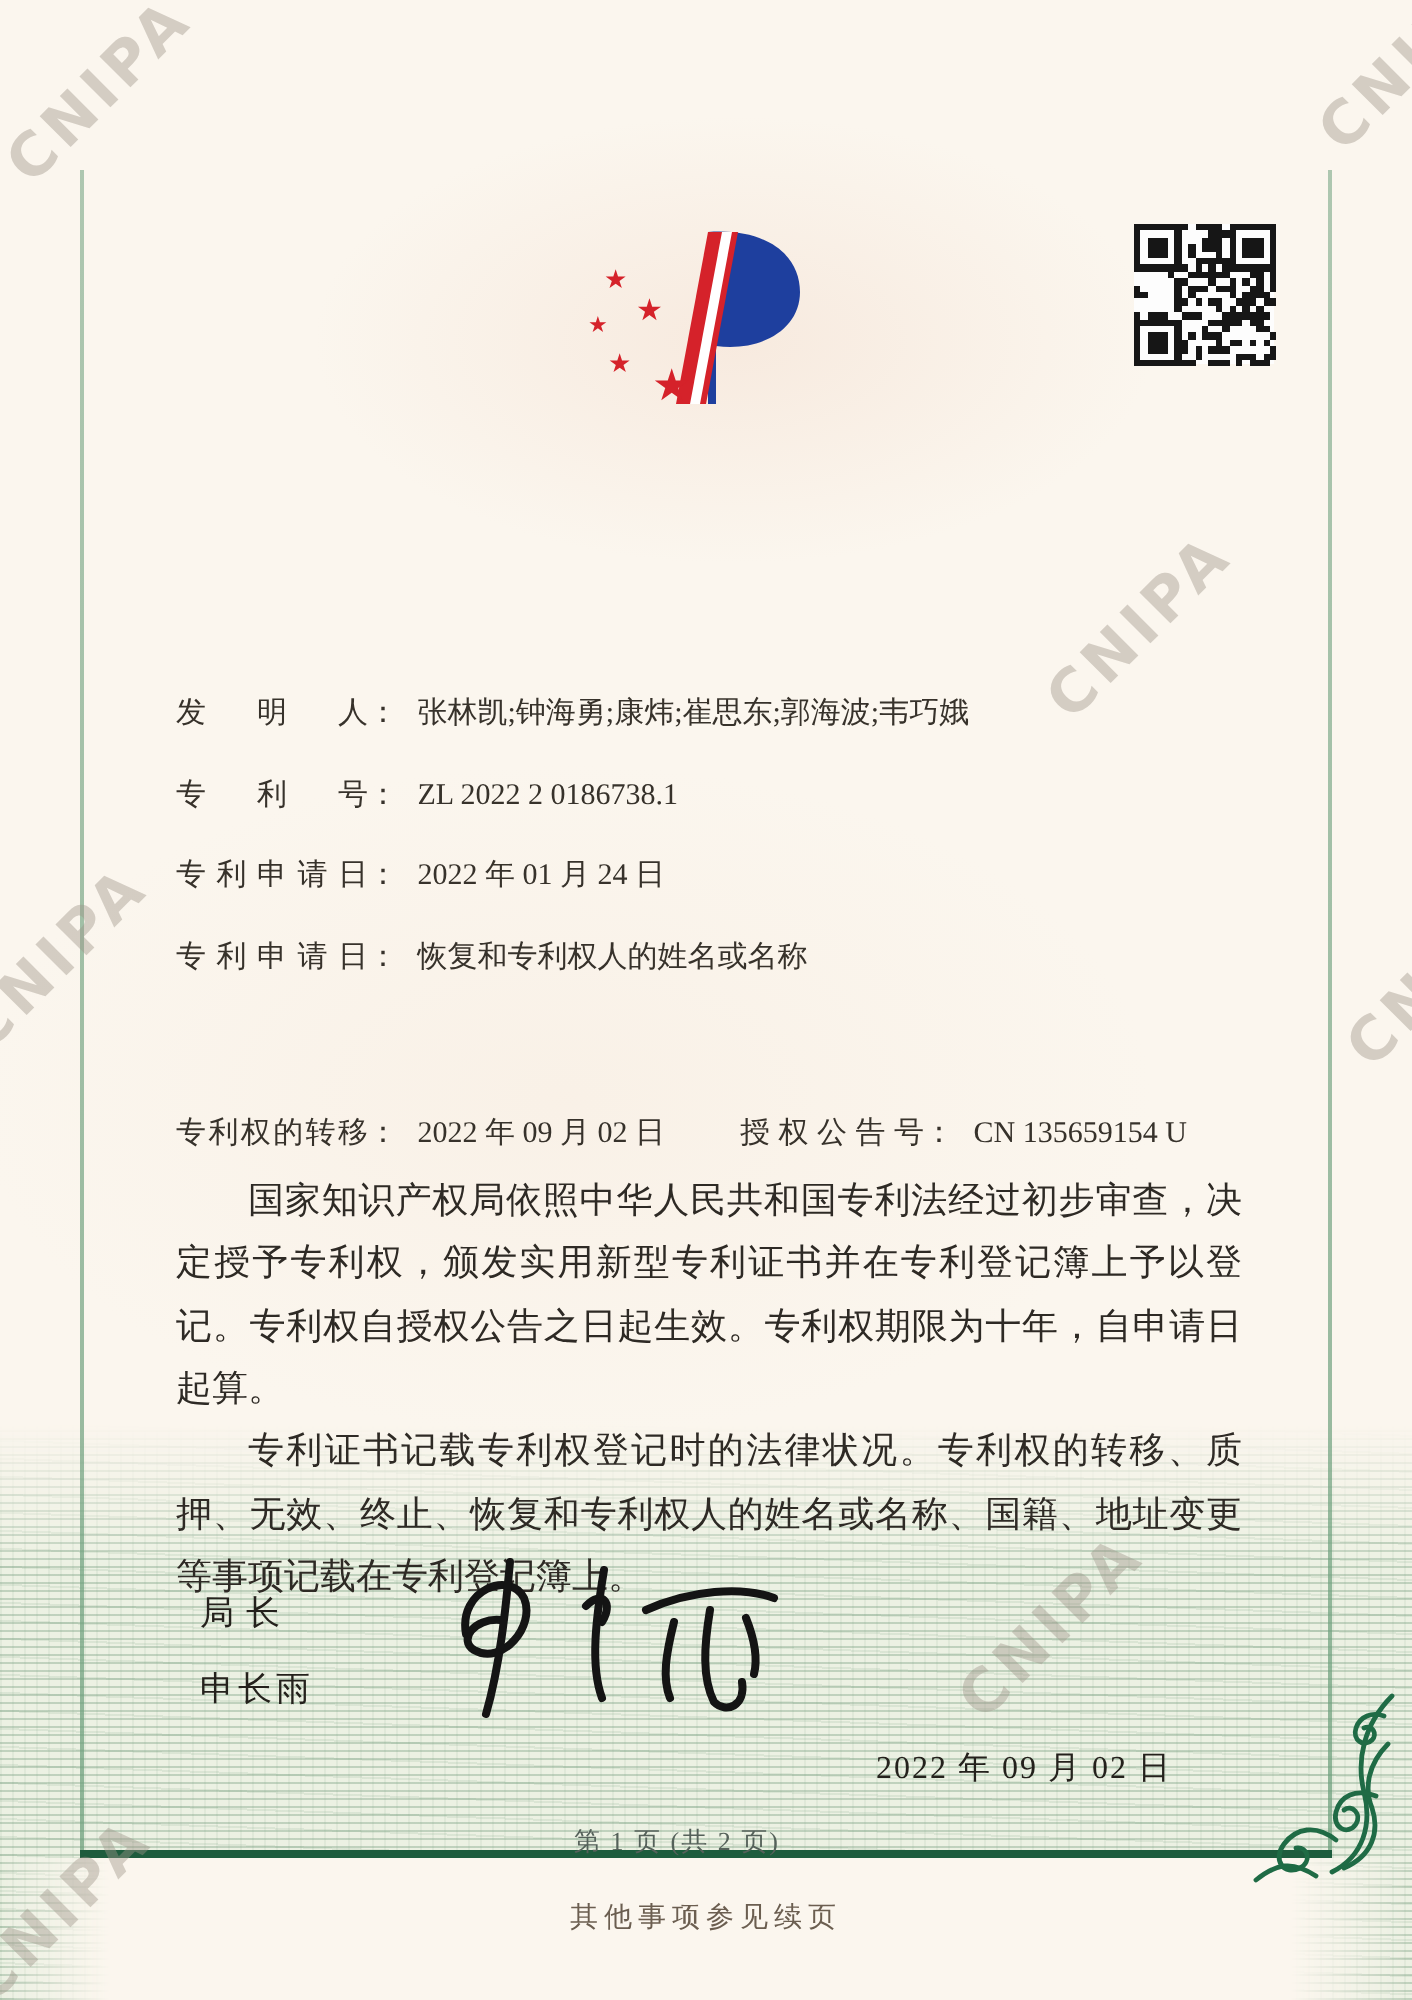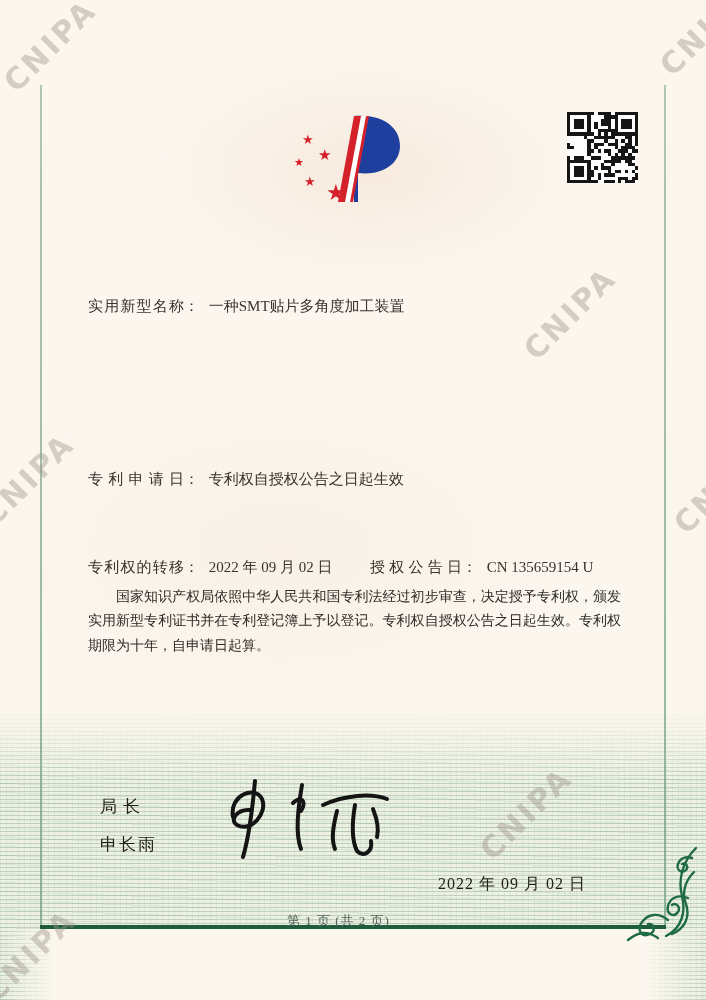--- a/index.html
+++ b/index.html
@@ -52,21 +52,21 @@
   
   .f-row { position:absolute; left:88px; font-size:15px; color:#37322b; line-height:1.5; }
   .f-label { display:inline-block; width:96px; text-align:justify; text-align-last:justify; vertical-align:top; }
   .f-colon { display:inline-block; vertical-align:top; }
   .f-value { display:inline-block; margin-left:6px; vertical-align:top; max-width:432px; }
   .f-grant2 { position:absolute; left:282px; top:0; white-space:nowrap; }
   .f-grant2 .f-label { width:92px; }
 
   
   .body-text { position:absolute; left:88px; top:585px; width:533px;
-    font-size:14px; line-height:1.74; text-align:justify; color:#2e2a25; }
+    font-size:18px; line-height:1.74; text-align:justify; color:#2e2a25; }
   .body-text p { text-indent:2em; }
 
   
   .director-label { position:absolute; left:100px; top:795px; font-size:17px; letter-spacing:6px; color:#24211c; }
   .director-name  { position:absolute; left:100px; top:833px; font-size:17px; letter-spacing:2px; color:#24211c; }
   .signature { position:absolute; left:205px; top:775px; width:195px; height:90px; }
   .grant-date-bottom { position:absolute; left:438px; top:874px; font-size:16px; letter-spacing:1px; color:#24211c; }
   .page-num { position:absolute; left:287px; top:912px; font-size:13px; letter-spacing:1px; color:#55615a; }
   .footer-note { position:absolute; left:0; top:950px; width:706px; text-align:center;
     font-size:14px; letter-spacing:3px; color:#6b5e50; }
@@ -336,65 +336,75 @@
       <i style="left:37.4px;top:68px"></i>
       <i style="left:40.8px;top:68px"></i>
       <i style="left:44.199999999999996px;top:68px"></i>
       <i style="left:51px;top:68px"></i>
       <i style="left:57.8px;top:68px"></i>
       <i style="left:61.199999999999996px;top:68px"></i>
       <i style="left:64.6px;top:68px"></i>
     </div>
 
 
-  <div class="f-row" style="top:295px">
-    <span class="f-label">实用新型名称</span><span class="f-colon">：</span>
-    <span class="f-value">一种SMT贴片多角度加工装置</span>
-  </div>
-
-
-
+
+  <div class="f-row" style="top:346px">
+    <span class="f-label">发明人</span><span class="f-colon">：</span>
+    <span class="f-value">张林凯;钟海勇;康炜;崔思东;郭海波;韦巧娥</span>
+  </div>
+
+  <div class="f-row" style="top:387px">
+    <span class="f-label">专利号</span><span class="f-colon">：</span>
+    <span class="f-value">ZL 2022 2 0186738.1</span>
+  </div>
+
+  <div class="f-row" style="top:427px">
+    <span class="f-label">专利申请日</span><span class="f-colon">：</span>
+    <span class="f-value">2022 年 01 月 24 日</span>
+  </div>
 
   <div class="f-row" style="top:468px">
     <span class="f-label">专利申请日</span><span class="f-colon">：</span>
-    <span class="f-value">专利权自授权公告之日起生效</span>
+    <span class="f-value">恢复和专利权人的姓名或名称</span>
   </div>
 
 
   <div class="f-row" style="top:556px; width:540px">
     <span>
       <span class="f-label">专利权的转移</span><span class="f-colon">：</span>
       <span class="f-value">2022 年 09 月 02 日</span>
     </span>
     <span class="f-grant2">
-      <span class="f-label">授权公告日</span><span class="f-colon">：</span>
+      <span class="f-label">授权公告号</span><span class="f-colon">：</span>
       <span class="f-value">CN 135659154 U</span>
     </span>
   </div>
 
   <div class="body-text">
     <p>国家知识产权局依照中华人民共和国专利法经过初步审查，决定授予专利权，颁发实用新型专利证书并在专利登记簿上予以登记。专利权自授权公告之日起生效。专利权期限为十年，自申请日起算。</p>
+    <p>专利证书记载专利权登记时的法律状况。专利权的转移、质押、无效、终止、恢复和专利权人的姓名或名称、国籍、地址变更等事项记载在专利登记簿上。</p>
   </div>
 
   <div class="director-label">局长</div>
   <div class="director-name">申长雨</div>
 
   <svg class="signature" viewBox="0 0 195 90" fill="none" stroke="#141414" stroke-width="4" stroke-linecap="round" stroke-linejoin="round">
     <path d="M28,42 C24,20 50,10 57,24 C63,38 46,58 32,50 C24,45 32,34 45,35"></path>
     <path d="M50,6 C48,28 45,58 38,82"></path>
     <path d="M88,28 C96,20 102,26 96,36"></path>
     <path d="M97,10 C93,34 90,58 96,74"></path>
     <path d="M118,30 C140,20 166,18 182,24"></path>
     <path d="M132,36 C128,52 126,64 130,74"></path>
     <path d="M150,30 C147,48 146,64 152,76 C158,82 168,78 166,66"></path>
     <path d="M168,34 C172,44 174,54 172,62"></path>
   </svg>
 
   <div class="grant-date-bottom">2022 年 09 月 02 日</div>
   <div class="page-num">第 1 页 (共 2 页)</div>
+  <div class="footer-note">其他事项参见续页</div>
 
   <svg class="flourish" viewBox="0 0 104 104" fill="none" stroke="#1f6b45" stroke-width="2.4" stroke-linecap="round">
     <path d="M98,6 C84,20 80,38 84,54 C88,70 84,86 68,94"></path>
     <path d="M96,30 C86,40 84,52 88,62 C92,74 88,86 74,92"></path>
     <path d="M60,96 C48,88 40,90 30,98"></path>
     <path d="M70,78 C60,70 50,72 44,80 C38,88 44,96 52,92 C58,89 56,81 50,82"></path>
     <path d="M90,56 C80,52 72,56 70,64 C68,72 76,76 80,70 C83,65 78,60 74,63"></path>
     <path d="M94,16 C88,14 82,16 80,22 C78,28 84,32 88,28 C91,25 88,20 84,22"></path>
   </svg>
 

